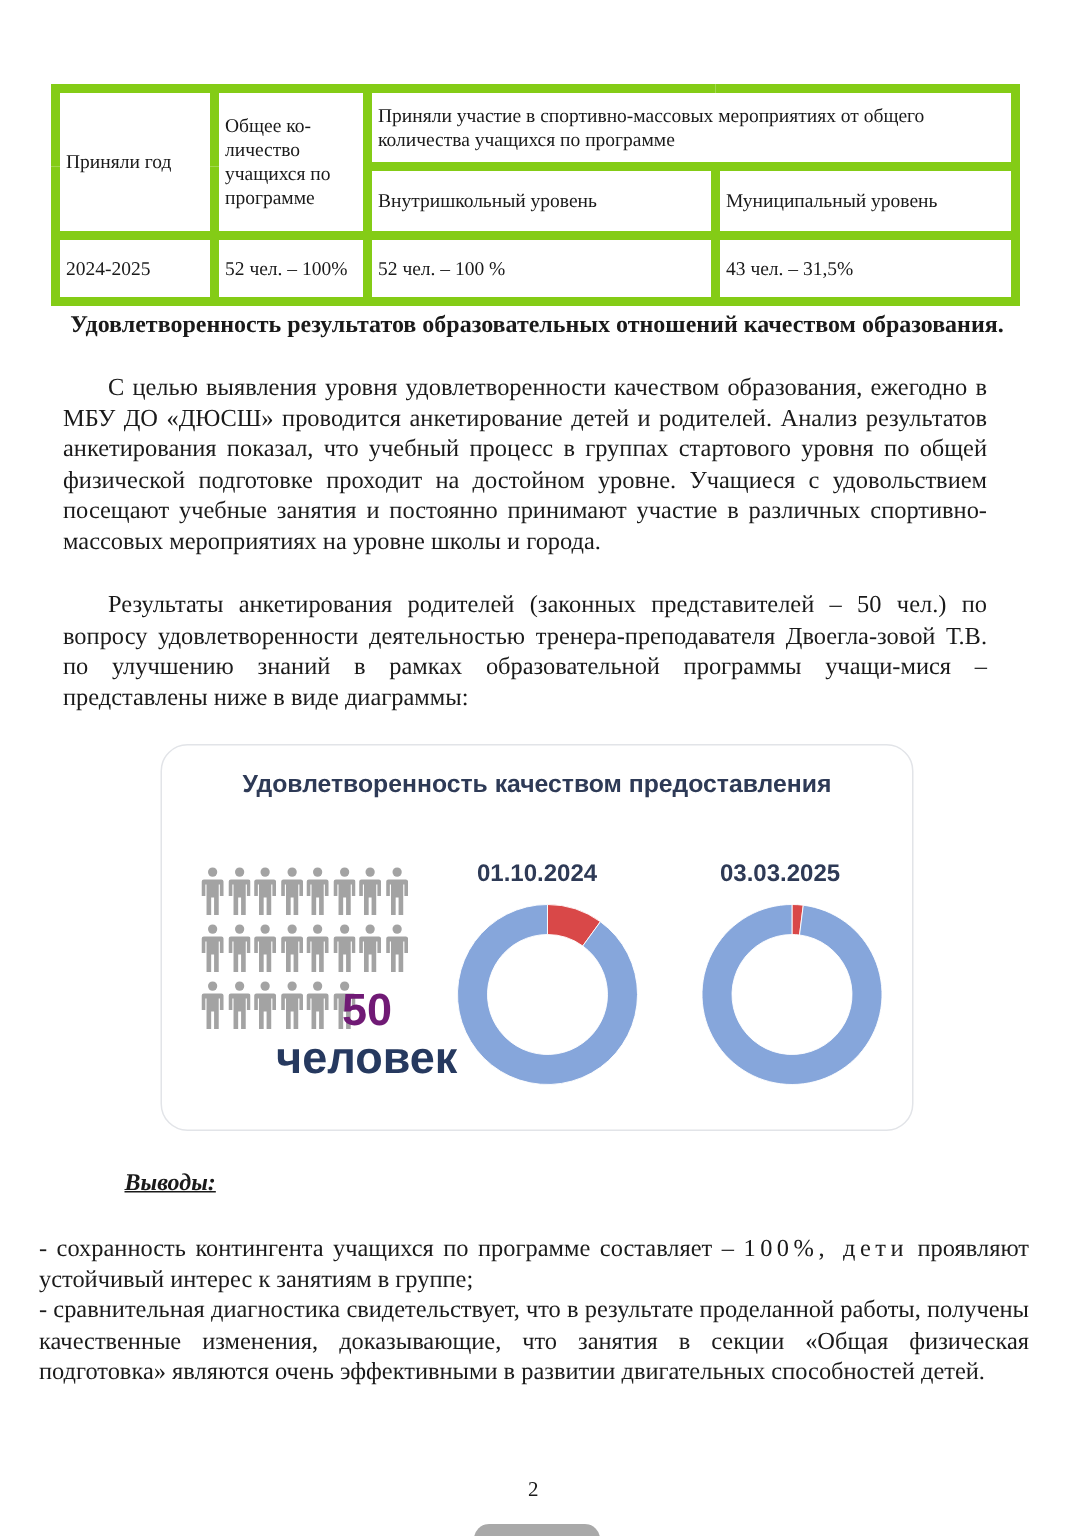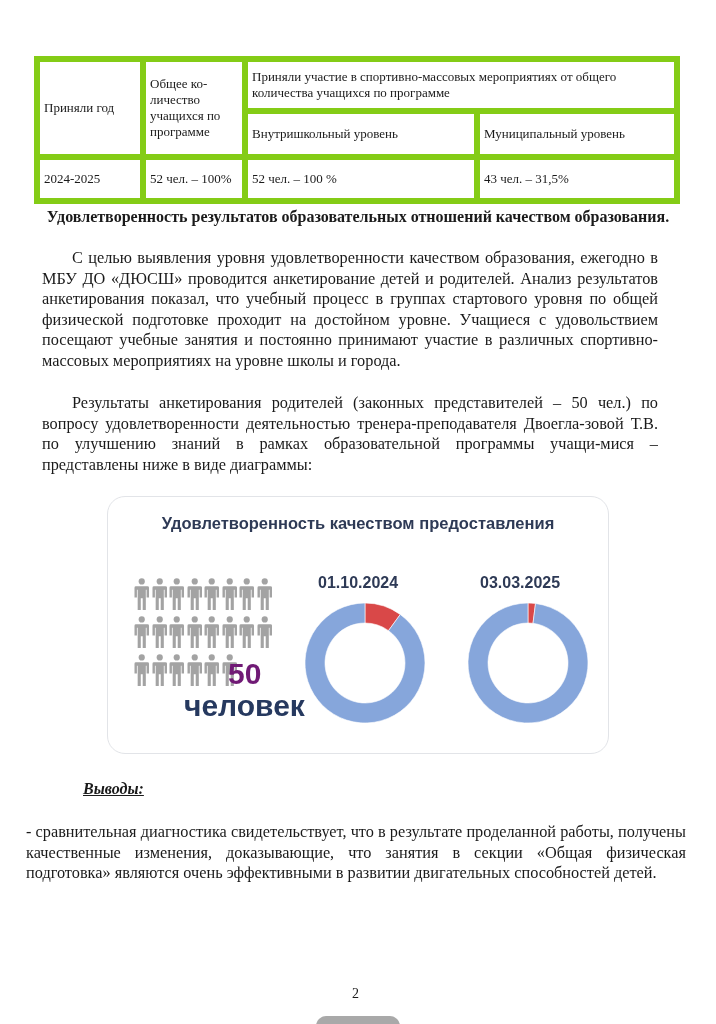--- a/index.html
+++ b/index.html
@@ -188,17 +188,18 @@
     </svg>
   <svg class="donut dn2" id="donut1" viewBox="0 0 124 124">
       <path d="M62 2 A60 60 0 0 1 69.51999401385825 2.473117921131326 L67.01332934257218 22.315411947420884 A40 40 0 0 0 62 22 Z" fill="#d94848" stroke="#ffffff" stroke-width="0.6"></path>
       <path d="M69.51999401385825 2.473117921131326 A60 60 0 1 1 61.99400000001 2.0000002999999964 L61.99600000000667 22.000000200000002 A40 40 0 1 0 67.01332934257218 22.315411947420884 Z" fill="#86a6db" stroke="#ffffff" stroke-width="0.6"></path>
     </svg>
 
 </div>
 
 <div class="concl-title">Выводы:</div>
 <div class="c-list">
+  <div><span>-  сохранность  контингента  учащихся по программе  составляет  –  </span><span class="spaced">100%, дети</span><span> проявляют устойчивый интерес к занятиям в группе;</span></div>
   <div><span>-   сравнительная  диагностика  свидетельствует,  что  в  результате  проделанной работы,  получены  качественные  изменения,  доказывающие,  что  занятия  в  секции «Общая  физическая  подготовка»  являются  очень  эффективными  в  развитии двигательных способностей детей.</span></div>
 </div>
 
 <div class="page-num">2</div>
 <div class="handle"></div>
 
 </body></html>

